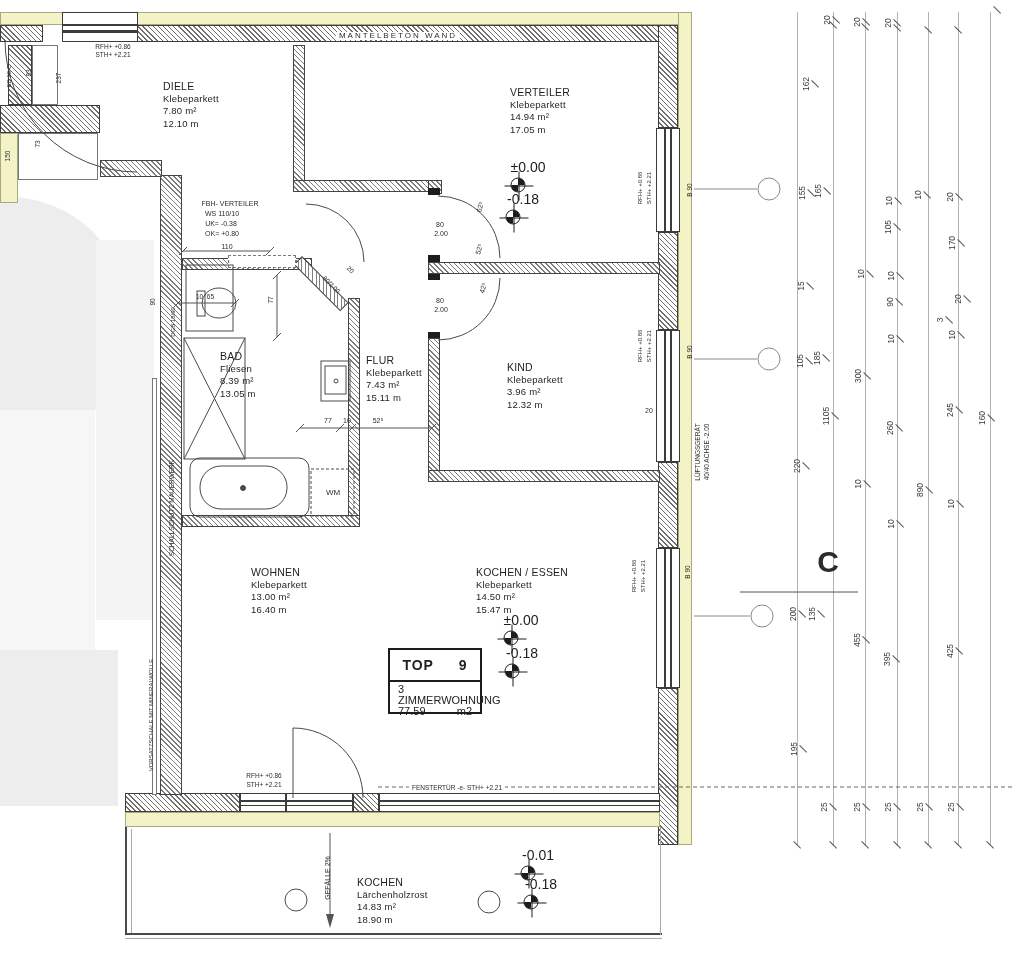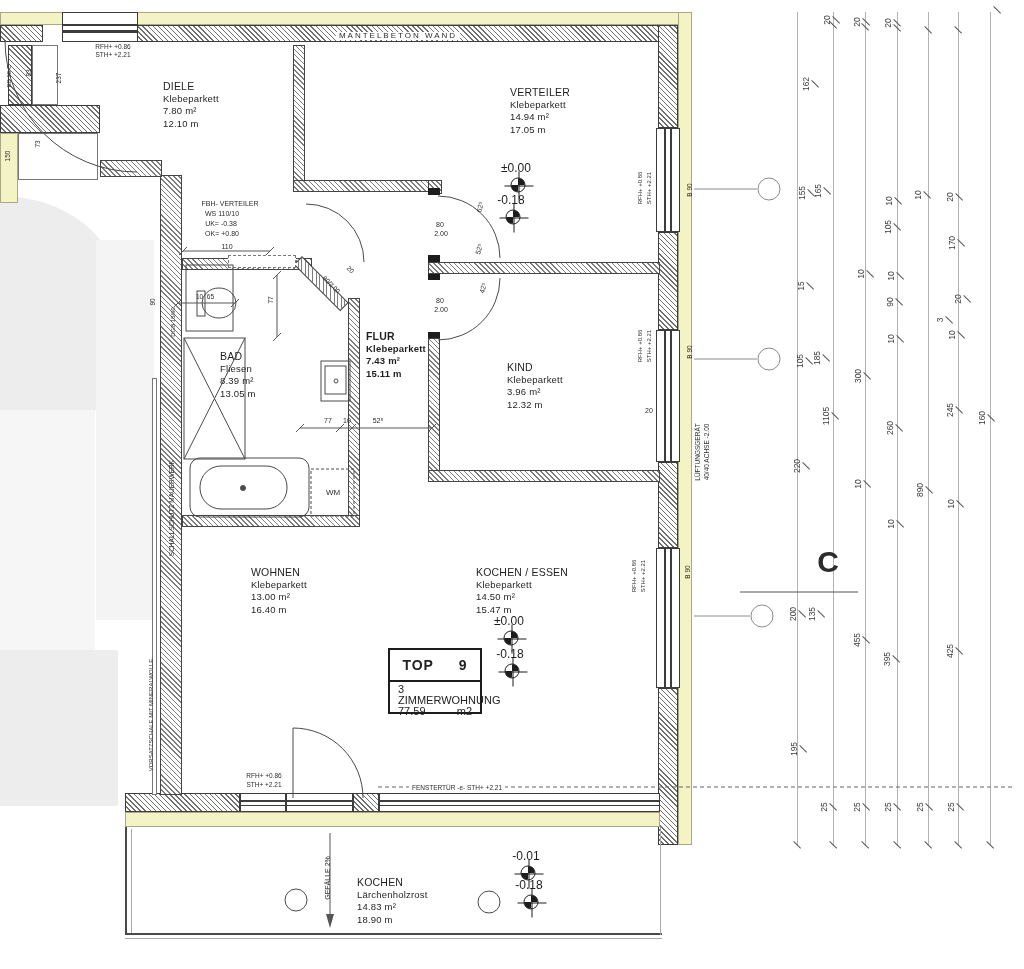--- a/index.html
+++ b/index.html
@@ -21,21 +21,21 @@
   .tick{position:absolute;width:10px;height:1.4px;background:#555;transform:translate(-50%,-50%) rotate(45deg);}
   .ann,.dim{position:absolute;white-space:pre;color:#2c2c2c;line-height:1;}
   .dim{color:#3a3a3a;}
   .room{position:absolute;font-size:9.5px;line-height:12.5px;color:#1f1f1f;white-space:nowrap;letter-spacing:.2px;}
   .rname{font-size:10.5px;}
   .lvl{position:absolute;width:13px;height:13px;border:1.2px solid #1d1d1d;border-radius:50%;
        background:conic-gradient(#1d1d1d 0 90deg,transparent 90deg 180deg,#1d1d1d 180deg 270deg,transparent 270deg);
        transform:translate(-50%,-50%);}
   .lvl::before{content:"";position:absolute;left:50%;top:-7px;width:1px;height:29px;background:#1d1d1d;}
   .lvl::after{content:"";position:absolute;top:50%;left:-7px;height:1px;width:29px;background:#1d1d1d;}
-  .lvl-txt{position:absolute;font-size:12px;color:#1d1d1d;transform:translate(-50%,-100%);white-space:nowrap;}
+  .lvl-txt{position:absolute;font-size:14px;color:#1d1d1d;transform:translate(-50%,-100%);white-space:nowrap;margin-left:12px;}
   .topbox{position:absolute;left:388px;top:648px;width:94px;height:66px;border:2px solid #1c1c1c;background:#fff;box-sizing:border-box;z-index:4;}
   .tb-title{display:flex;justify-content:space-around;align-items:center;height:30px;border-bottom:2px solid #1c1c1c;font-weight:bold;font-size:14px;letter-spacing:1px;}
   .tb-body{padding:2px 8px;font-size:11px;line-height:11px;}
   .tb-row{display:flex;justify-content:space-between;}
   .logo{position:absolute;left:860px;top:33px;width:133px;height:130px;border:2px solid #1c1c1c;background:#fff;box-sizing:border-box;z-index:6;}
   .logo-cl{position:absolute;left:7px;top:6px;font-size:27px;font-weight:bold;border:1.5px solid #1c1c1c;padding:0 3px;line-height:31px;letter-spacing:1px;}
   .logo-name{position:absolute;left:7px;bottom:5px;font-size:18px;font-weight:bold;letter-spacing:.5px;}
   svg{position:absolute;left:0;top:0;z-index:3;}
   #ann-layer,#dim-layer{position:absolute;left:0;top:0;width:100%;height:100%;z-index:4;pointer-events:none;}
 </style>
@@ -155,21 +155,21 @@
     <div>Klebeparkett</div>
     <div>14.94 m²</div>
     <div>17.05 m</div>
   </div>
   <div class="room" style="left:220px;top:350px;z-index:4;">
     <div class="rname">BAD</div>
     <div>Fliesen</div>
     <div>8.39 m²</div>
     <div>13.05 m</div>
   </div>
-  <div class="room" style="left:366px;top:330px;z-index:4;font-weight:bold;">
+  <div class="room" style="left:366px;top:354px;z-index:4;">
     <div class="rname">FLUR</div>
     <div>Klebeparkett</div>
     <div>7.43 m²</div>
     <div>15.11 m</div>
   </div>
   <div class="room" style="left:507px;top:361px;z-index:4;">
     <div class="rname">KIND</div>
     <div>Klebeparkett</div>
     <div>3.96 m²</div>
     <div>12.32 m</div>

